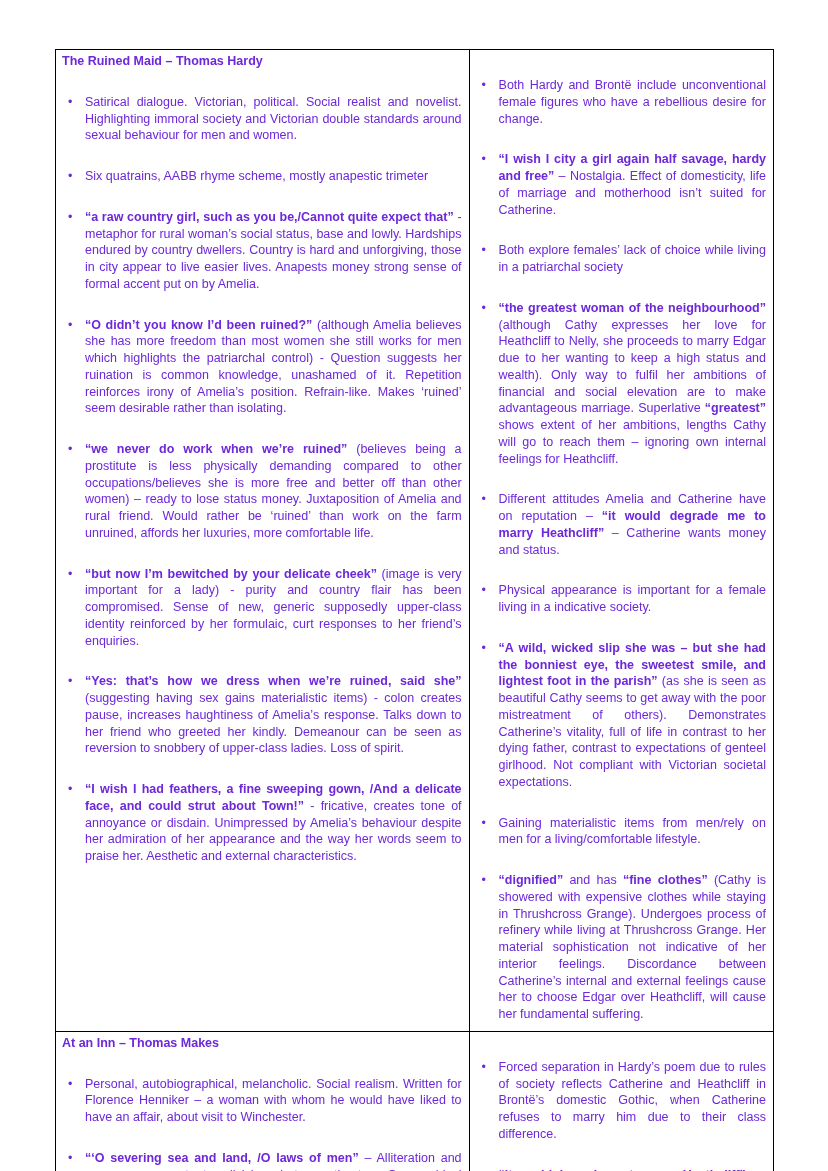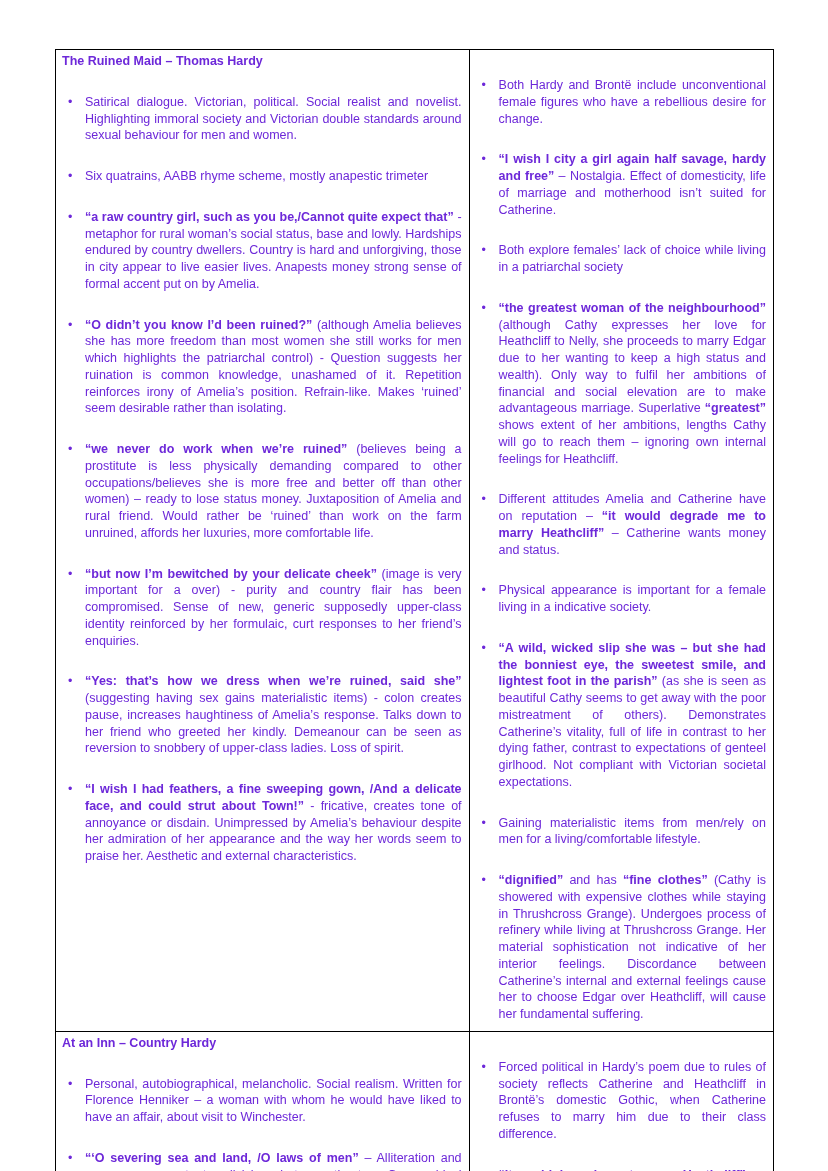--- a/index.html
+++ b/index.html
@@ -69,50 +69,50 @@
     <tbody>
         <tr>
           <td>
             <div class="cell-title">The Ruined Maid – Thomas Hardy</div>
             <ul class="bullets">
               <li class="bullet"><span class="run-reg">Satirical dialogue. Victorian, political. Social realist and novelist. Highlighting immoral society and Victorian double standards around sexual behaviour for men and women.</span></li>
               <li class="bullet"><span class="run-reg">Six quatrains, AABB rhyme scheme, mostly anapestic trimeter</span></li>
               <li class="bullet"><span class="run-bold">“a raw country girl, such as you be,/Cannot quite expect that”</span><span class="run-reg"> - metaphor for rural woman’s social status, base and lowly. Hardships endured by country dwellers. Country is hard and unforgiving, those in city appear to live easier lives. Anapests money strong sense of formal accent put on by Amelia.</span></li>
               <li class="bullet"><span class="run-bold">“O didn’t you know I’d been ruined?”</span><span class="run-reg"> (although Amelia believes she has more freedom than most women she still works for men which highlights the patriarchal control) - Question suggests her ruination is common knowledge, unashamed of it. Repetition reinforces irony of Amelia’s position. Refrain-like. Makes ‘ruined’ seem desirable rather than isolating.</span></li>
               <li class="bullet"><span class="run-bold">“we never do work when we’re ruined”</span><span class="run-reg"> (believes being a prostitute is less physically demanding compared to other occupations/believes she is more free and better off than other women) – ready to lose status money. Juxtaposition of Amelia and rural friend. Would rather be ‘ruined’ than work on the farm unruined, affords her luxuries, more comfortable life.</span></li>
-              <li class="bullet"><span class="run-bold">“but now I’m bewitched by your delicate cheek”</span><span class="run-reg"> (image is very important for a over) - purity and country flair has been compromised. Sense of new, generic supposedly upper-class identity reinforced by her formulaic, curt responses to her friend’s enquiries.</span></li>
+              <li class="bullet"><span class="run-bold">“but now I’m bewitched by your delicate cheek”</span><span class="run-reg"> (image is very important for a lady) - purity and country flair has been compromised. Sense of new, generic supposedly upper-class identity reinforced by her formulaic, curt responses to her friend’s enquiries.</span></li>
               <li class="bullet"><span class="run-bold">“Yes: that’s how we dress when we’re ruined, said she”</span><span class="run-reg"> (suggesting having sex gains materialistic items) - colon creates pause, increases haughtiness of Amelia’s response. Talks down to her friend who greeted her kindly. Demeanour can be seen as reversion to snobbery of upper-class ladies. Loss of spirit.</span></li>
               <li class="bullet"><span class="run-bold">“I wish I had feathers, a fine sweeping gown, /And a delicate face, and could strut about Town!”</span><span class="run-reg"> - fricative, creates tone of annoyance or disdain. Unimpressed by Amelia’s behaviour despite her admiration of her appearance and the way her words seem to praise her. Aesthetic and external characteristics.</span></li>
             </ul>
           </td>
           <td>
             <ul class="bullets">
               <li class="bullet"><span class="run-reg">Both Hardy and Brontë include unconventional female figures who have a rebellious desire for change.</span></li>
               <li class="bullet"><span class="run-bold">“I wish I city a girl again half savage, hardy and free”</span><span class="run-reg"> – Nostalgia. Effect of domesticity, life of marriage and motherhood isn’t suited for Catherine.</span></li>
               <li class="bullet"><span class="run-reg">Both explore females’ lack of choice while living in a patriarchal society</span></li>
               <li class="bullet"><span class="run-bold">“the greatest woman of the neighbourhood”</span><span class="run-reg"> (although Cathy expresses her love for Heathcliff to Nelly, she proceeds to marry Edgar due to her wanting to keep a high status and wealth). Only way to fulfil her ambitions of financial and social elevation are to make advantageous marriage. Superlative </span><span class="run-bold">“greatest”</span><span class="run-reg"> shows extent of her ambitions, lengths Cathy will go to reach them – ignoring own internal feelings for Heathcliff.</span></li>
               <li class="bullet"><span class="run-reg">Different attitudes Amelia and Catherine have on reputation – </span><span class="run-bold">“it would degrade me to marry Heathcliff”</span><span class="run-reg"> – Catherine wants money and status.</span></li>
               <li class="bullet"><span class="run-reg">Physical appearance is important for a female living in a indicative society.</span></li>
               <li class="bullet"><span class="run-bold">“A wild, wicked slip she was – but she had the bonniest eye, the sweetest smile, and lightest foot in the parish”</span><span class="run-reg"> (as she is seen as beautiful Cathy seems to get away with the poor mistreatment of others). Demonstrates Catherine’s vitality, full of life in contrast to her dying father, contrast to expectations of genteel girlhood. Not compliant with Victorian societal expectations.</span></li>
               <li class="bullet"><span class="run-reg">Gaining materialistic items from men/rely on men for a living/comfortable lifestyle.</span></li>
               <li class="bullet"><span class="run-bold">“dignified”</span><span class="run-reg"> and has </span><span class="run-bold">“fine clothes”</span><span class="run-reg"> (Cathy is showered with expensive clothes while staying in Thrushcross Grange). Undergoes process of refinery while living at Thrushcross Grange. Her material sophistication not indicative of her interior feelings. Discordance between Catherine’s internal and external feelings cause her to choose Edgar over Heathcliff, will cause her fundamental suffering.</span></li>
             </ul>
           </td>
         </tr>
         <tr>
           <td>
-            <div class="cell-title">At an Inn – Country Hardy</div>
+            <div class="cell-title">At an Inn – Thomas Makes</div>
             <ul class="bullets">
               <li class="bullet"><span class="run-reg">Personal, autobiographical, melancholic. Social realism. Written for Florence Henniker – a woman with whom he would have liked to have an affair, about visit to Winchester.</span></li>
               <li class="bullet"><span class="run-bold">“‘O severing sea and land, /O laws of men”</span><span class="run-reg"> – Alliteration and assonance accentuates divisions between the two. Geographical severing and views of others, </span><span class="run-bold">“laws of men”</span></li>
             </ul>
           </td>
           <td>
             <ul class="bullets">
-              <li class="bullet"><span class="run-reg">Forced political in Hardy’s poem due to rules of society reflects Catherine and Heathcliff in Brontë’s domestic Gothic, when Catherine refuses to marry him due to their class difference.</span></li>
+              <li class="bullet"><span class="run-reg">Forced separation in Hardy’s poem due to rules of society reflects Catherine and Heathcliff in Brontë’s domestic Gothic, when Catherine refuses to marry him due to their class difference.</span></li>
               <li class="bullet"><span class="run-bold">“It would degrade me to marry Heathcliff”</span></li>
               <li class="bullet"><span class="run-reg">Similarity between Hardy and Brontë – both use their work to live vicariously through</span></li>
             </ul>
           </td>
         </tr>
       </tbody>
   </table>
 </div>
 
 </body></html>

